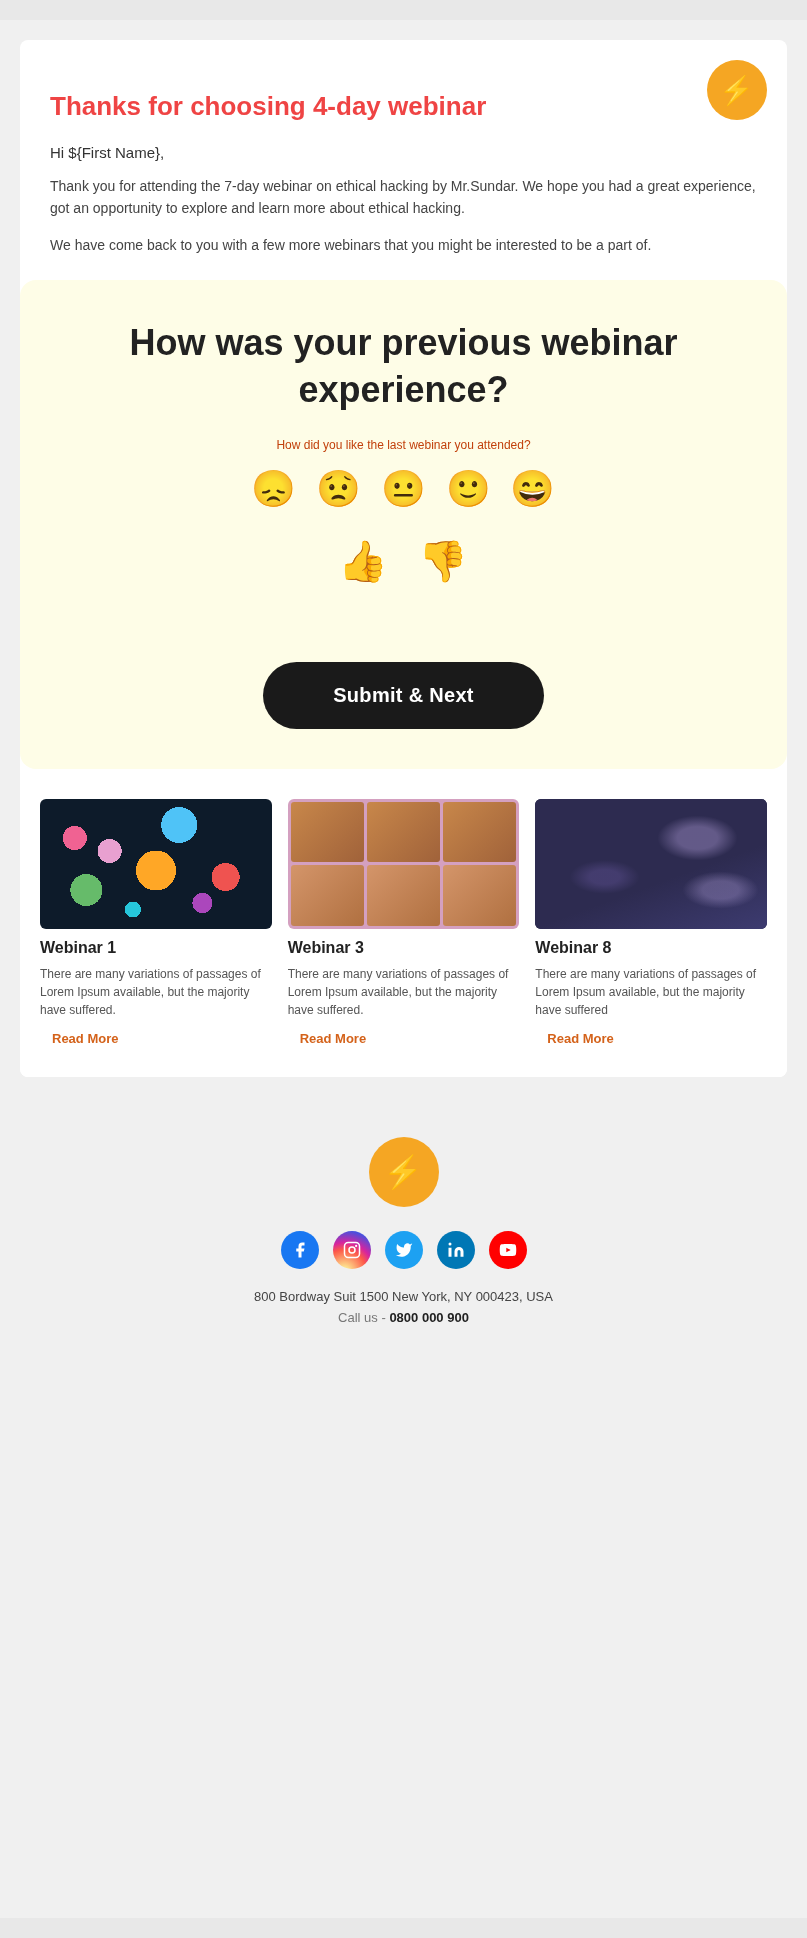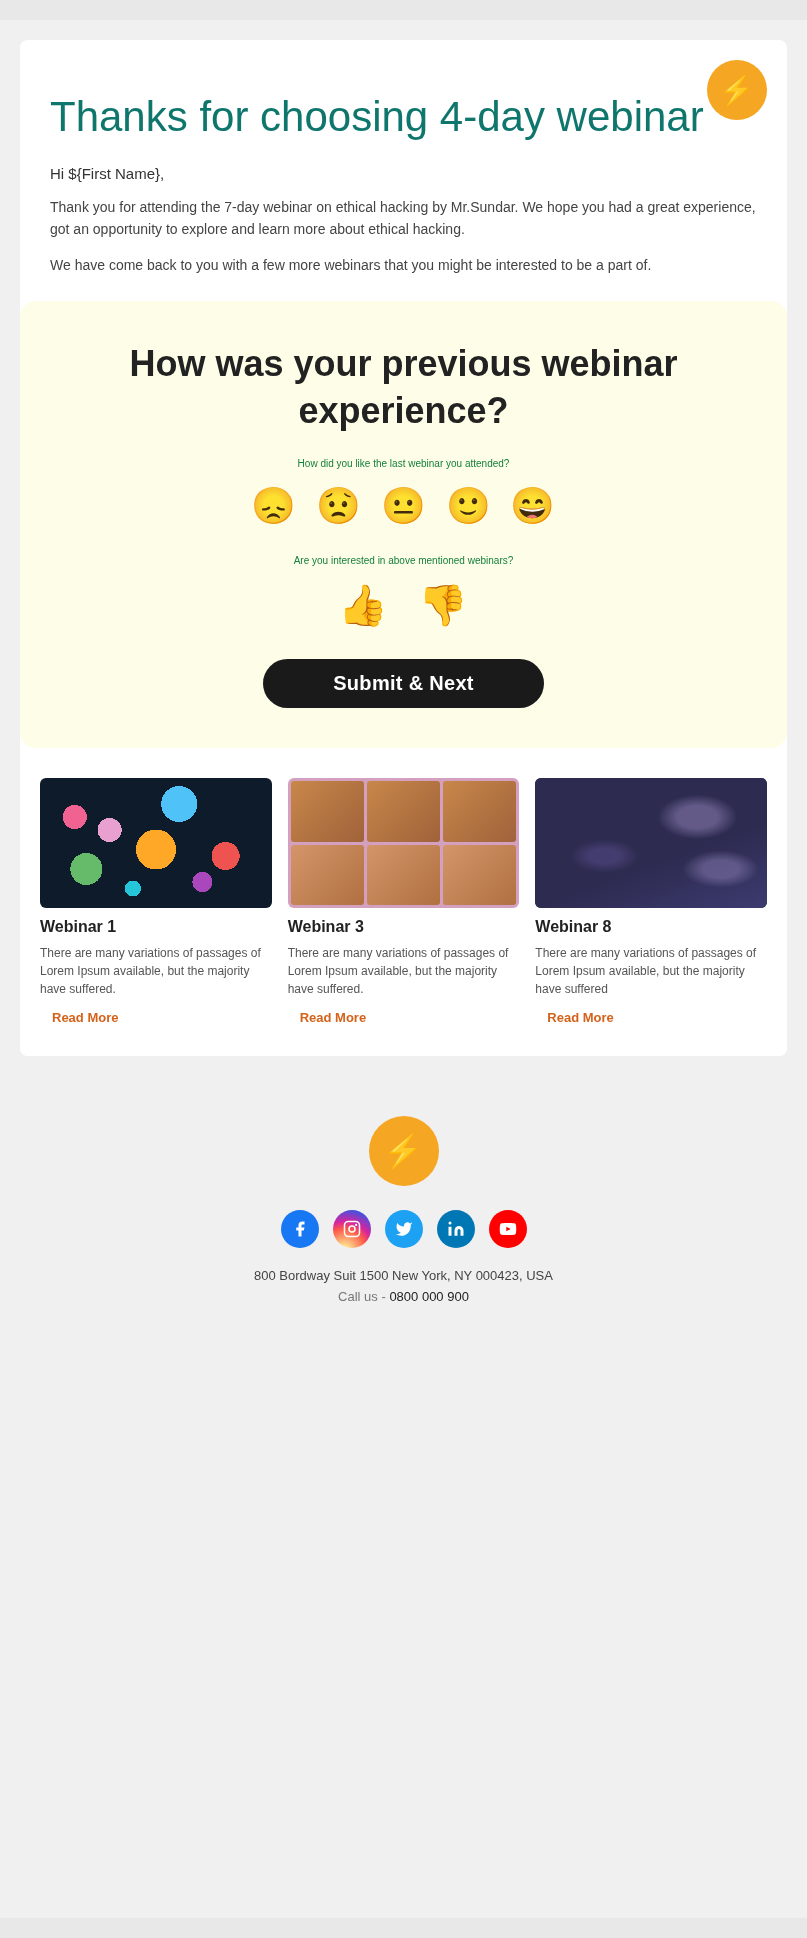--- a/index.html
+++ b/index.html
@@ -35,23 +35,23 @@
       height: 60px;
       background: #f5a623;
       border-radius: 50%;
       display: flex;
       align-items: center;
       justify-content: center;
       color: white;
       font-size: 28px;
     }
     .main-title {
-      font-size: 42px;
-      font-weight: normal;
-      color: #0f766e;
+      font-size: 26px;
+      font-weight: bold;
+      color: #ef4444;
       margin: 30px 0 20px;
       line-height: 1.3;
     }
     .greeting {
       font-size: 15px;
       color: #333;
       margin-bottom: 14px;
     }
     .body-text {
       font-size: 14px;
@@ -67,22 +67,22 @@
       border-radius: 16px;
     }
     .survey-title {
       font-size: 36px;
       font-weight: bold;
       color: #222;
       line-height: 1.3;
       margin-bottom: 24px;
     }
     .survey-question {
-      font-size: 10px;
-      color: #15803d;
+      font-size: 12px;
+      color: #c2410c;
       margin-bottom: 16px;
     }
     .emoji-row {
       display: flex;
       justify-content: center;
       gap: 20px;
       margin-bottom: 28px;
     }
     .emoji-item {
       font-size: 36px;
@@ -96,25 +96,26 @@
     }
     .thumb-item {
       font-size: 40px;
       cursor: pointer;
     }
     .submit-btn {
       background: #1a1a1a;
       color: #fff;
       border: none;
       border-radius: 50px;
-      padding: 13px 70px;
+      padding: 22px 70px;
       font-size: 20px;
       font-weight: bold;
       cursor: pointer;
       letter-spacing: 0.3px;
+      margin-top: 47px;
     }
     
     .webinars-section {
       padding: 30px 20px;
       background: #fff;
     }
     .webinars-grid {
       display: flex;
       gap: 16px;
     }
@@ -252,21 +253,21 @@
       font-size: 13px;
       color: #444;
       margin-bottom: 6px;
     }
     .footer-phone {
       font-size: 13px;
       color: #777;
     }
     .footer-phone strong {
       color: #222;
-      font-weight: normal;
+      font-weight: bold;
     }
   </style>
 </head>
 <body>
 
 <div class="page-wrapper">
   <div class="email-container">
 
     <div class="header-area">
       <div class="logo-icon">
@@ -281,21 +282,20 @@
     <div class="survey-section">
       <h2 class="survey-title">How was your previous webinar experience?</h2>
       <p class="survey-question">How did you like the last webinar you attended?</p>
       <div class="emoji-row">
         <span class="emoji-item">😞</span>
         <span class="emoji-item">😟</span>
         <span class="emoji-item">😐</span>
         <span class="emoji-item">🙂</span>
         <span class="emoji-item">😄</span>
       </div>
-      <p class="survey-question">Are you interested in above mentioned webinars?</p>
       <div class="thumbs-row">
         <span class="thumb-item">👍</span>
         <span class="thumb-item">👎</span>
       </div>
       <button class="submit-btn">Submit &amp; Next</button>
     </div>
 
     <div class="webinars-section">
       <div class="webinars-grid">
 

